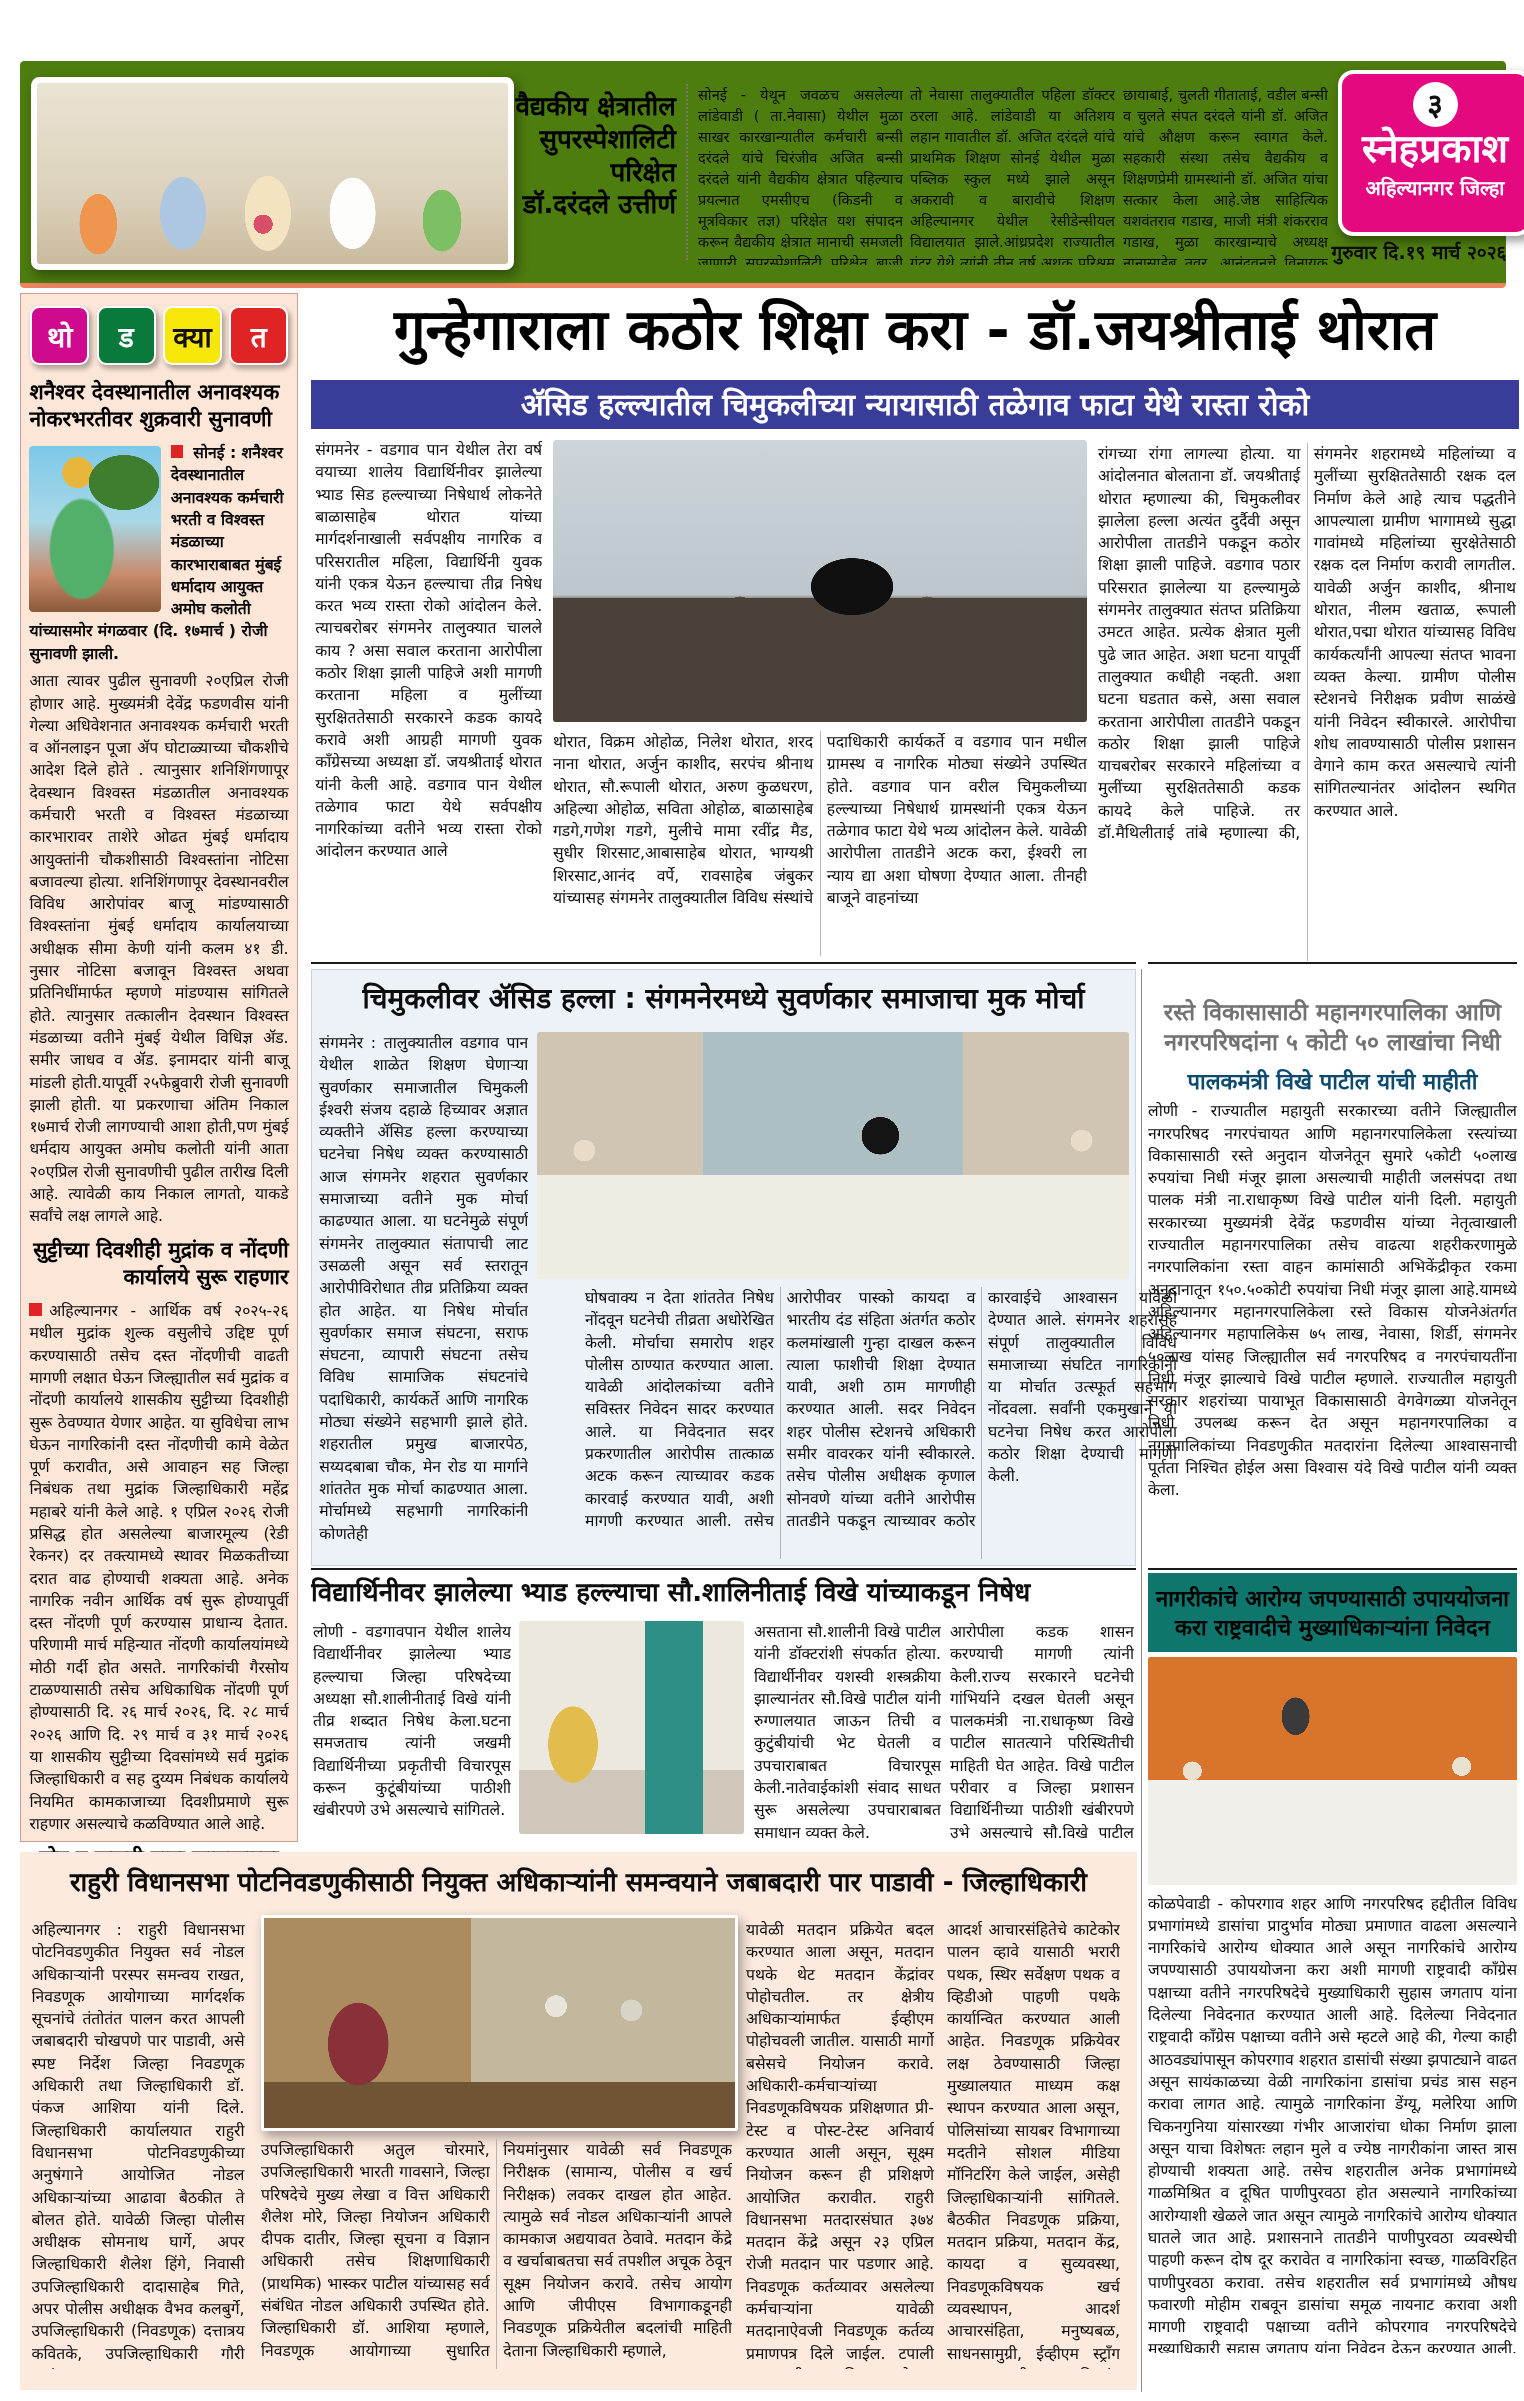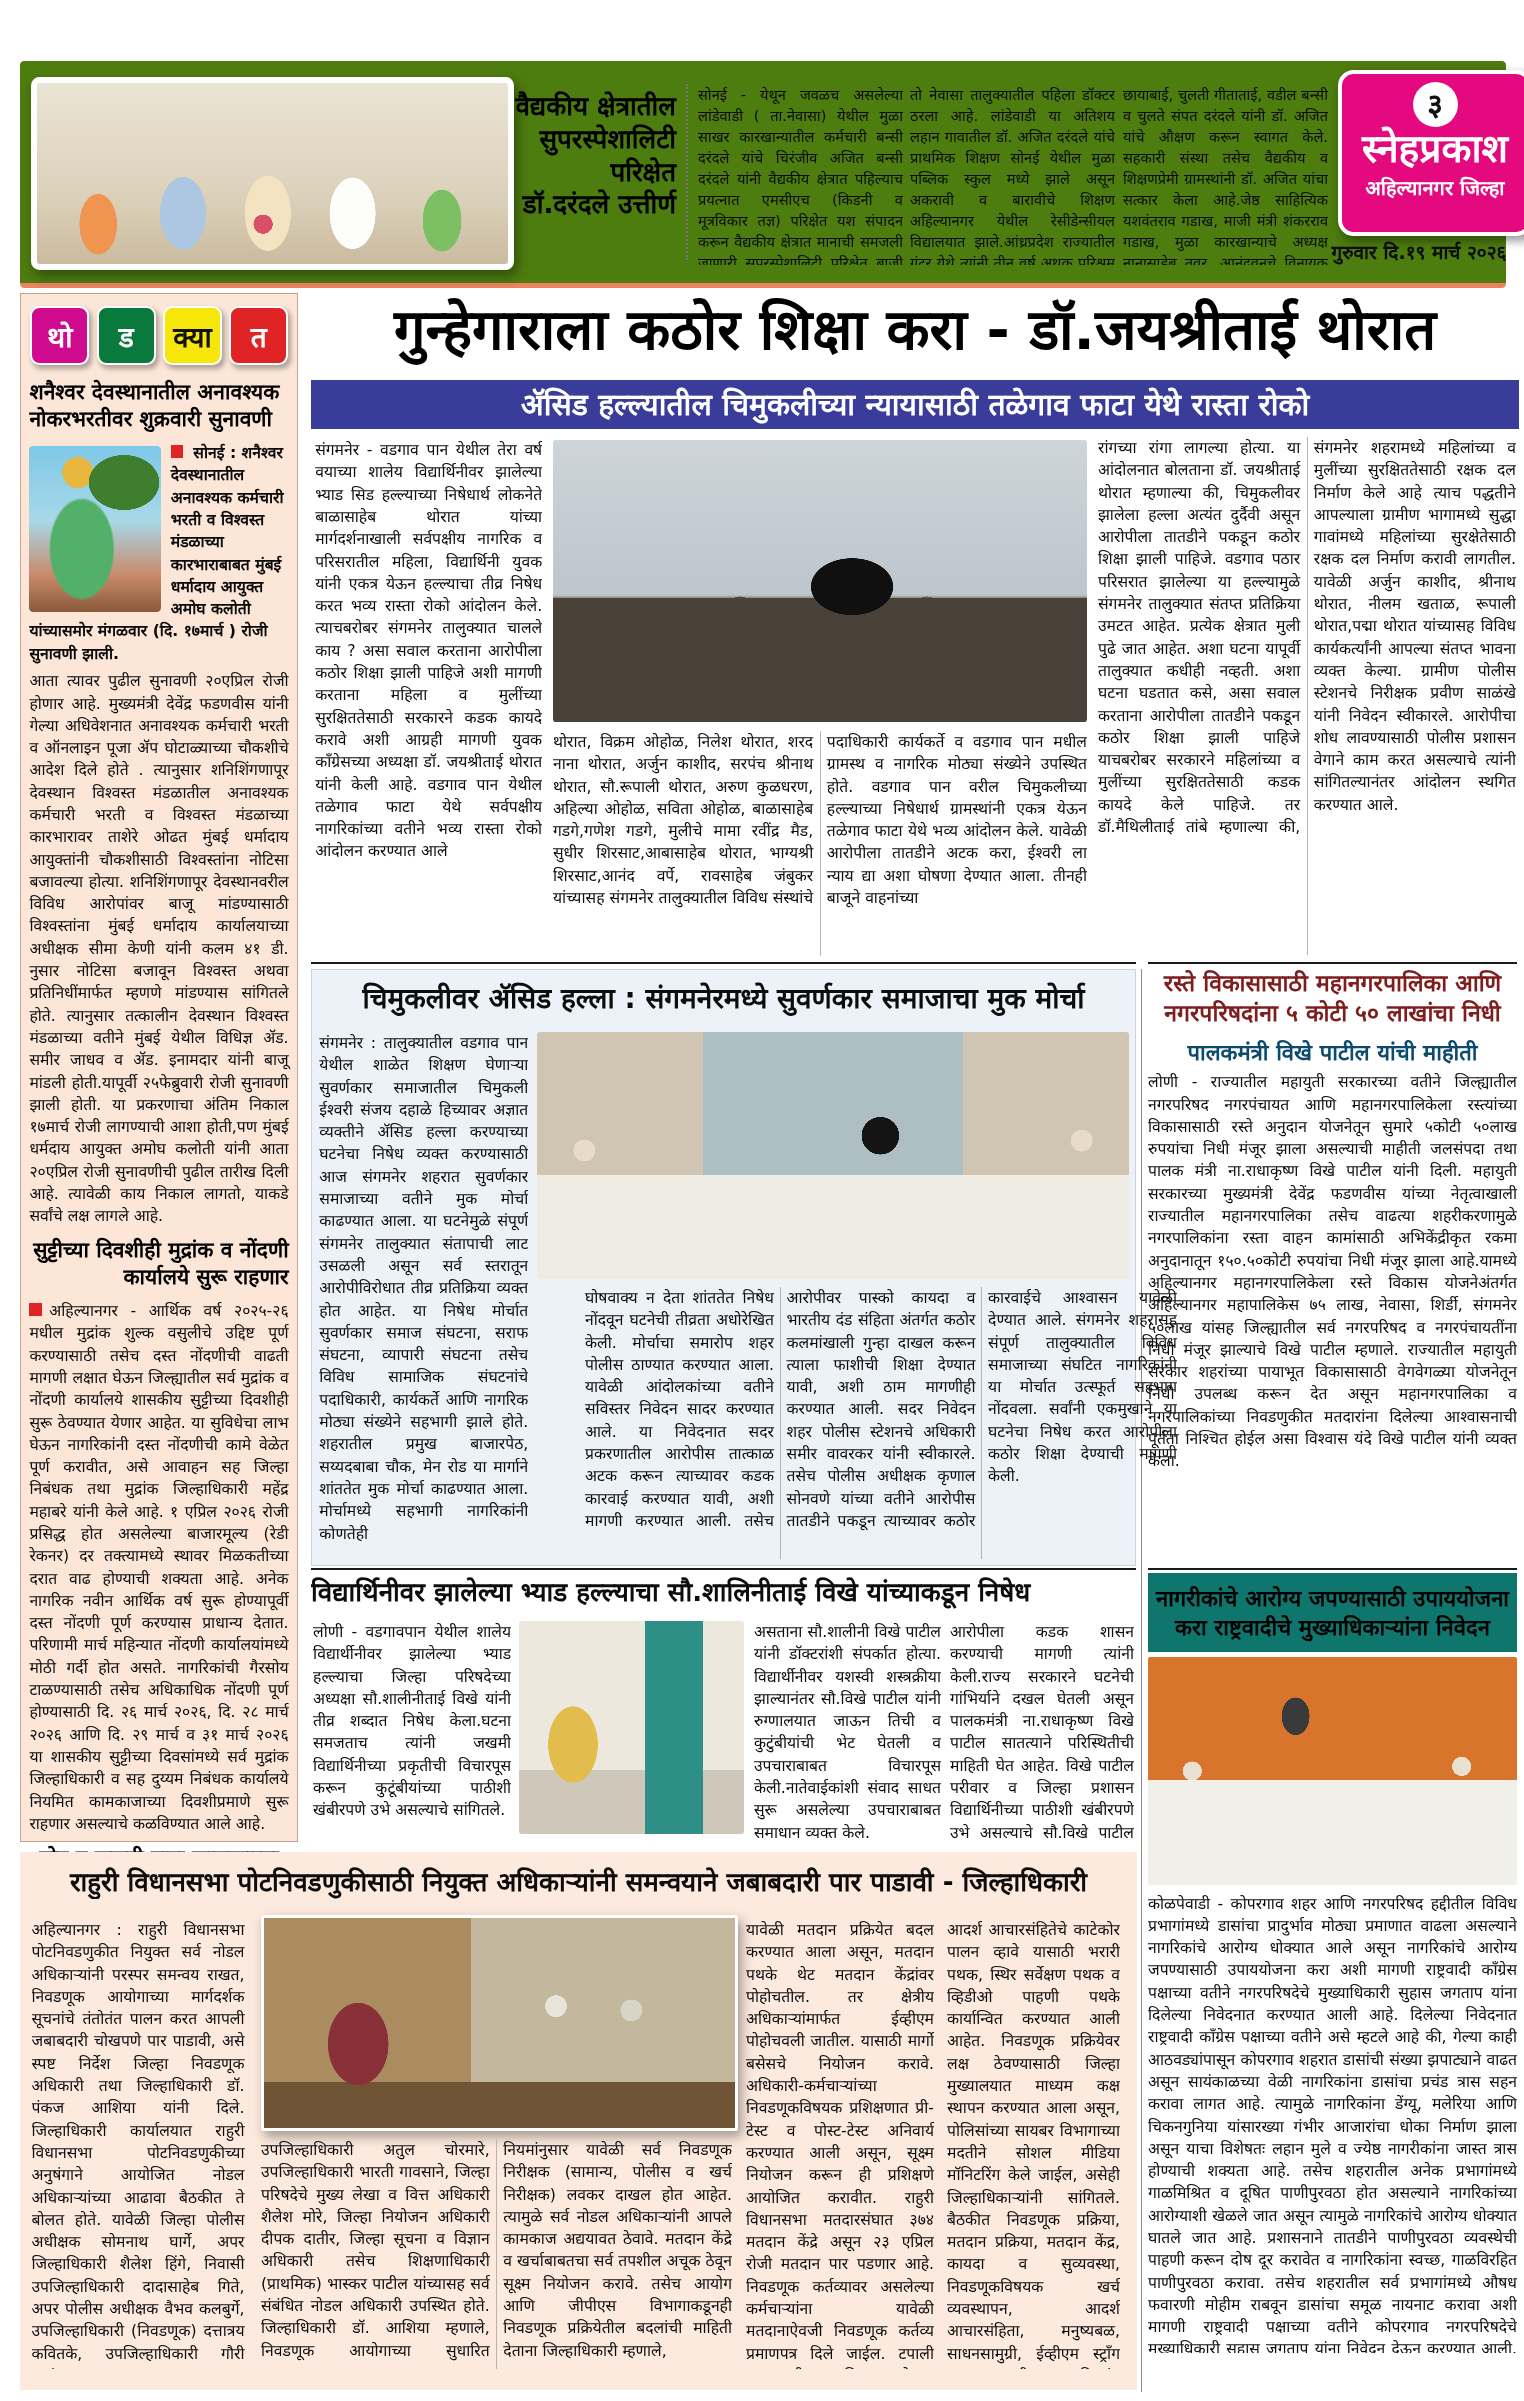--- a/index.html
+++ b/index.html
@@ -77,21 +77,21 @@
   .ph-morcha{left:225px;top:62px;width:592px;height:247px;background:
      radial-gradient(30px 30px at 58% 42%, #141414 62%, transparent 63%),
      linear-gradient(0deg,#efece4 0 42%, transparent 42%),
      radial-gradient(18px 18px at 8% 48%, #e8dcc8 60%, transparent 61%),
      radial-gradient(18px 18px at 92% 44%, #e8dcc8 60%, transparent 61%),
      linear-gradient(90deg,#cfc5b2 0 28%, #aebfc4 28% 72%, #cfc5b2 72% 100%);
      border-radius:3.1px;}
 
   
   .roads{left:1148px;top:969px;width:369px;}
-  .roads-h{font-size:23px;font-weight:900;text-align:center;line-height:1.3;color:#7f1d1d;}
+  .roads-h{font-size:23px;font-weight:900;text-align:center;line-height:1.3;color:#737373;margin-top:29px;}
   .roads-sub{font-size:22px;font-weight:900;text-align:center;color:#0c4a6e;margin:7.3px 0 5.2px;}
 
   
   .prot2{left:311px;top:1573px;width:825px;height:274px;}
   .prot2-h{font-size:26px;font-weight:900;text-align:left;white-space:nowrap;overflow:hidden;}
   .ph-hospital{left:208px;top:48px;width:225px;height:213px;background:
      linear-gradient(90deg, transparent 0 56%, #2e8f86 56% 82%, transparent 82%),
      radial-gradient(41px 63px at 24% 58%, #e2bd4e 60%, transparent 61%),
      radial-gradient(31px 42px at 70% 72%, #4a6a5a 60%, transparent 61%),
      linear-gradient(180deg,#ece8de 0 70%, #cfc8ba 70% 100%);border-radius:3.1px;}
@@ -160,21 +160,21 @@
   <div class="abs bluebar">ॲसिड हल्ल्यातील चिमुकलीच्या न्यायासाठी तळेगाव फाटा येथे रास्ता रोको</div>
   <div class="abs mainhead">गुन्हेगाराला कठोर शिक्षा करा - डॉ.जयश्रीताई थोरात</div>
 
   <div class="abs" style="left:311px;top:437px;width:1208px;height:523px">
     <div class="abs bodytxt just clip" style="left:4.2px;top:2.1px;width:227px;height:518px">संगमनेर - वडगाव पान येथील तेरा वर्ष वयाच्या शालेय विद्यार्थिनीवर झालेल्या भ्याड सिड हल्ल्याच्या निषेधार्थ लोकनेते बाळासाहेब थोरात यांच्या मार्गदर्शनाखाली सर्वपक्षीय नागरिक व परिसरातील महिला, विद्यार्थिनी युवक यांनी एकत्र येऊन हल्ल्याचा तीव्र निषेध करत भव्य रास्ता रोको आंदोलन केले. त्याचबरोबर संगमनेर तालुक्यात चालले काय ? असा सवाल करताना आरोपीला कठोर शिक्षा झाली पाहिजे अशी मागणी करताना महिला व मुलींच्या सुरक्षिततेसाठी सरकारने कडक कायदे करावे अशी आग्रही मागणी युवक काँग्रेसच्या अध्यक्षा डॉ. जयश्रीताई थोरात यांनी केली आहे. वडगाव पान येथील तळेगाव फाटा येथे सर्वपक्षीय नागरिकांच्या वतीने भव्य रास्ता रोको आंदोलन करण्यात आले</div>
     <div class="abs ph-protest" style="left:242px;top:3.1px;width:534px;height:282px"></div>
     <div class="abs twocol bodytxt just clip" style="left:242px;top:294px;width:534px;height:225px">
       <span>थोरात, विक्रम ओहोळ, निलेश थोरात, शरद नाना थोरात, अर्जुन काशीद, सरपंच श्रीनाथ थोरात, सौ.रूपाली थोरात, अरुण कुळधरण, अहिल्या ओहोळ, सविता ओहोळ, बाळासाहेब गडगे,गणेश गडगे, मुलीचे मामा रवींद्र मैड, सुधीर शिरसाट,आबासाहेब थोरात, भाग्यश्री शिरसाट,आनंद वर्पे, रावसाहेब जंबुकर यांच्यासह संगमनेर तालुक्यातील विविध</span>
       <span>संस्थांचे पदाधिकारी कार्यकर्ते व वडगाव पान मधील ग्रामस्थ व नागरिक मोठ्या संख्येने उपस्थित होते. वडगाव पान वरील चिमुकलीच्या हल्ल्याच्या निषेधार्थ ग्रामस्थांनी एकत्र येऊन तळेगाव फाटा येथे भव्य आंदोलन केले. यावेळी आरोपीला तातडीने अटक करा, ईश्वरी ला न्याय द्या अशा घोषणा देण्यात आला. तीनही बाजूने वाहनांच्या</span>
     </div>
-    <div class="abs twocol bodytxt just clip" style="left:787px;top:0;width:418px;height:518px">
+    <div class="abs twocol bodytxt just clip" style="left:787px;top:6px;width:418px;height:518px">
       <span>रांगच्या रांगा लागल्या होत्या. या आंदोलनात बोलताना डॉ. जयश्रीताई थोरात म्हणाल्या की, चिमुकलीवर झालेला हल्ला अत्यंत दुर्दैवी असून आरोपीला तातडीने पकडून कठोर शिक्षा झाली पाहिजे. वडगाव पठार परिसरात झालेल्या या हल्ल्यामुळे संगमनेर तालुक्यात संतप्त प्रतिक्रिया उमटत आहेत. प्रत्येक क्षेत्रात मुली पुढे जात आहेत. अशा घटना यापूर्वी तालुक्यात</span>
       <span>कधीही नव्हती. अशा घटना घडतात कसे, असा सवाल करताना आरोपीला तातडीने पकडून कठोर शिक्षा झाली पाहिजे याचबरोबर सरकारने महिलांच्या व मुलींच्या सुरक्षिततेसाठी कडक कायदे केले पाहिजे. तर डॉ.मैथिलीताई तांबे म्हणाल्या की, संगमनेर शहरामध्ये महिलांच्या व मुलींच्या सुरक्षिततेसाठी रक्षक दल निर्माण केले आहे त्याच पद्धतीने आपल्याला ग्रामीण भागामध्ये सुद्धा गावांमध्ये महिलांच्या सुरक्षेतेसाठी रक्षक दल निर्माण करावी लागतील. यावेळी अर्जुन काशीद, श्रीनाथ थोरात, नीलम खताळ, रूपाली थोरात,पद्मा थोरात यांच्यासह विविध कार्यकर्त्यांनी आपल्या संतप्त भावना व्यक्त केल्या. ग्रामीण पोलीस स्टेशनचे निरीक्षक प्रवीण साळंखे यांनी निवेदन स्वीकारले. आरोपीचा शोध लावण्यासाठी पोलीस प्रशासन वेगाने काम करत असल्याचे त्यांनी सांगितल्यानंतर आंदोलन स्थगित करण्यात आले.</span>
     </div>
   </div>
 
   <div class="rule-h" style="left:311px;top:962px;width:825px"></div>
   <div class="rule-h" style="left:1148px;top:962px;width:369px"></div>
   <div class="rule-v" style="left:1141px;top:969px;height:1423px"></div>
 
   <div class="abs morcha">

